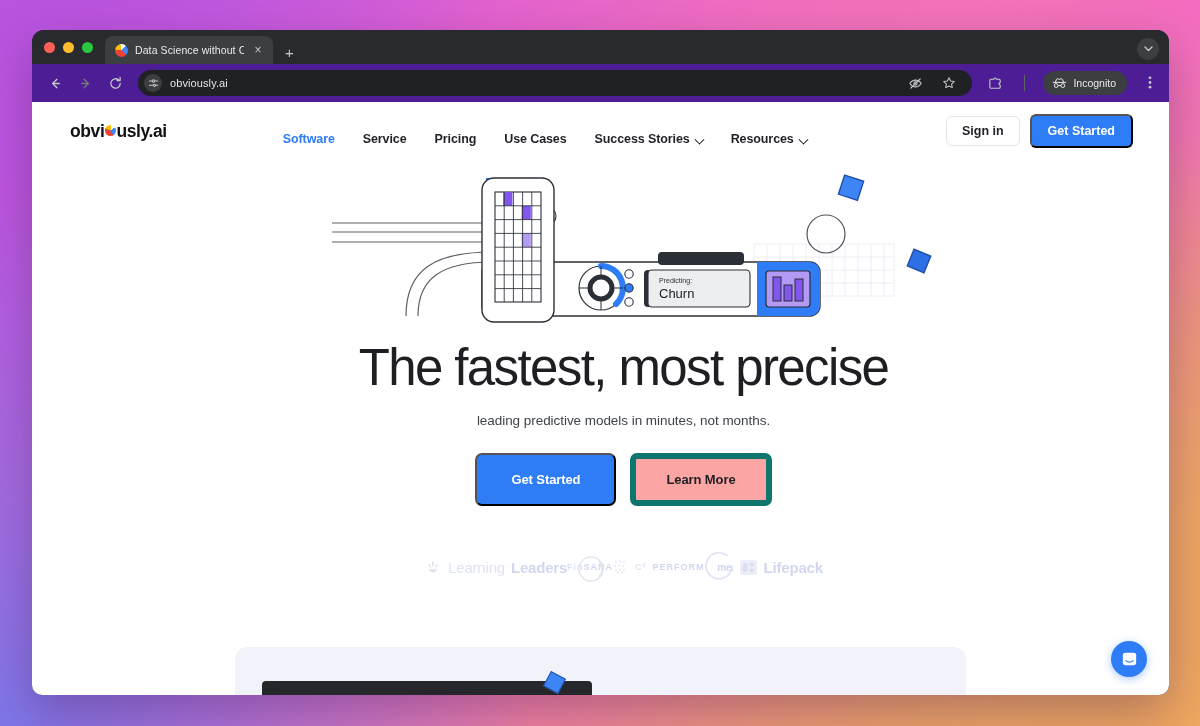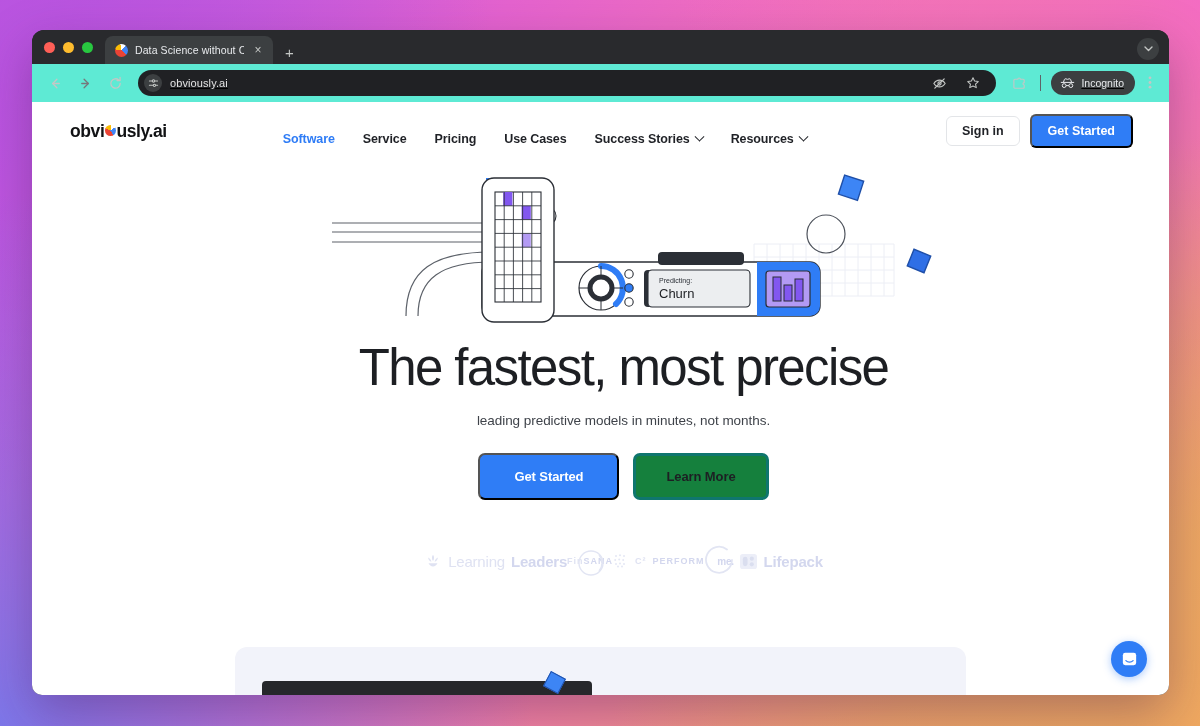--- a/index.html
+++ b/index.html
@@ -120,26 +120,25 @@
     border-radius: 50%;
     background: #3c3f41;
     display: flex; align-items: center; justify-content: center;
     color: #c4c7c5;
     font-size: 9px;
   }
 
   
   .toolbar {
     height: 38px;
-    background: #5eead4;
+    background: #4c1d95;
     display: flex;
     align-items: center;
     padding: 0 10px;
     gap: 4px;
-    text-decoration: underline;
   }
   .navbtn {
     width: 26px; height: 26px;
     display: flex; align-items: center; justify-content: center;
     color: #c4c7c5;
     font-size: 13px;
     border-radius: 50%;
   }
   .navbtn.dim { color: #76797c; }
 
@@ -169,21 +168,21 @@
   .omni-actions {
     margin-left: auto;
     display: flex;
     align-items: center;
     gap: 12px;
     padding-right: 2px;
   }
   .tb-right {
     display: flex;
     align-items: center;
-    gap: 6px;
+    gap: 14px;
     padding-left: 8px;
   }
   .tb-icon {
     width: 22px; height: 22px;
     display: flex; align-items: center; justify-content: center;
     color: #c4c7c5;
   }
   .divider-v {
     width: 1px; height: 16px; background: #5f6368; margin: 0 4px;
   }
@@ -247,21 +246,21 @@
     display: flex;
     align-items: center;
     gap: 28px;
     margin-left: 116px;
   }
   .nav-item {
     font-size: 12.5px;
     font-weight: 600;
     color: #1f2126;
     display: flex;
-    align-items: center;
+    align-items: flex-end;
     gap: 6px;
     letter-spacing: -0.1px;
     margin-top: 16px;
   }
   .nav-item.active { color: #2e7cf6; }
   .chev {
     display: inline-block;
     width: 7px; height: 7px;
     border-right: 1.6px solid #1f2126;
     border-bottom: 1.6px solid #1f2126;
@@ -337,25 +336,25 @@
     background: #2f7df6;
     color: #fff;
     font-size: 13px;
     font-weight: 700;
     border-radius: 7px;
     padding: 14px 34px;
     line-height: 1;
     letter-spacing: -0.1px;
   }
   .cta-secondary {
-    background: #15803d;
+    background: #fca5a5;
     color: #1d1f23;
     font-size: 13px;
     font-weight: 700;
-    border: 3px solid #0f766e;
+    border: 6px solid #0f766e;
     border-radius: 7px;
     padding: 14px 30px;
     line-height: 1;
     letter-spacing: -0.1px;
   }
 
   
   .clients {
     margin-top: 44px;
     display: flex;

